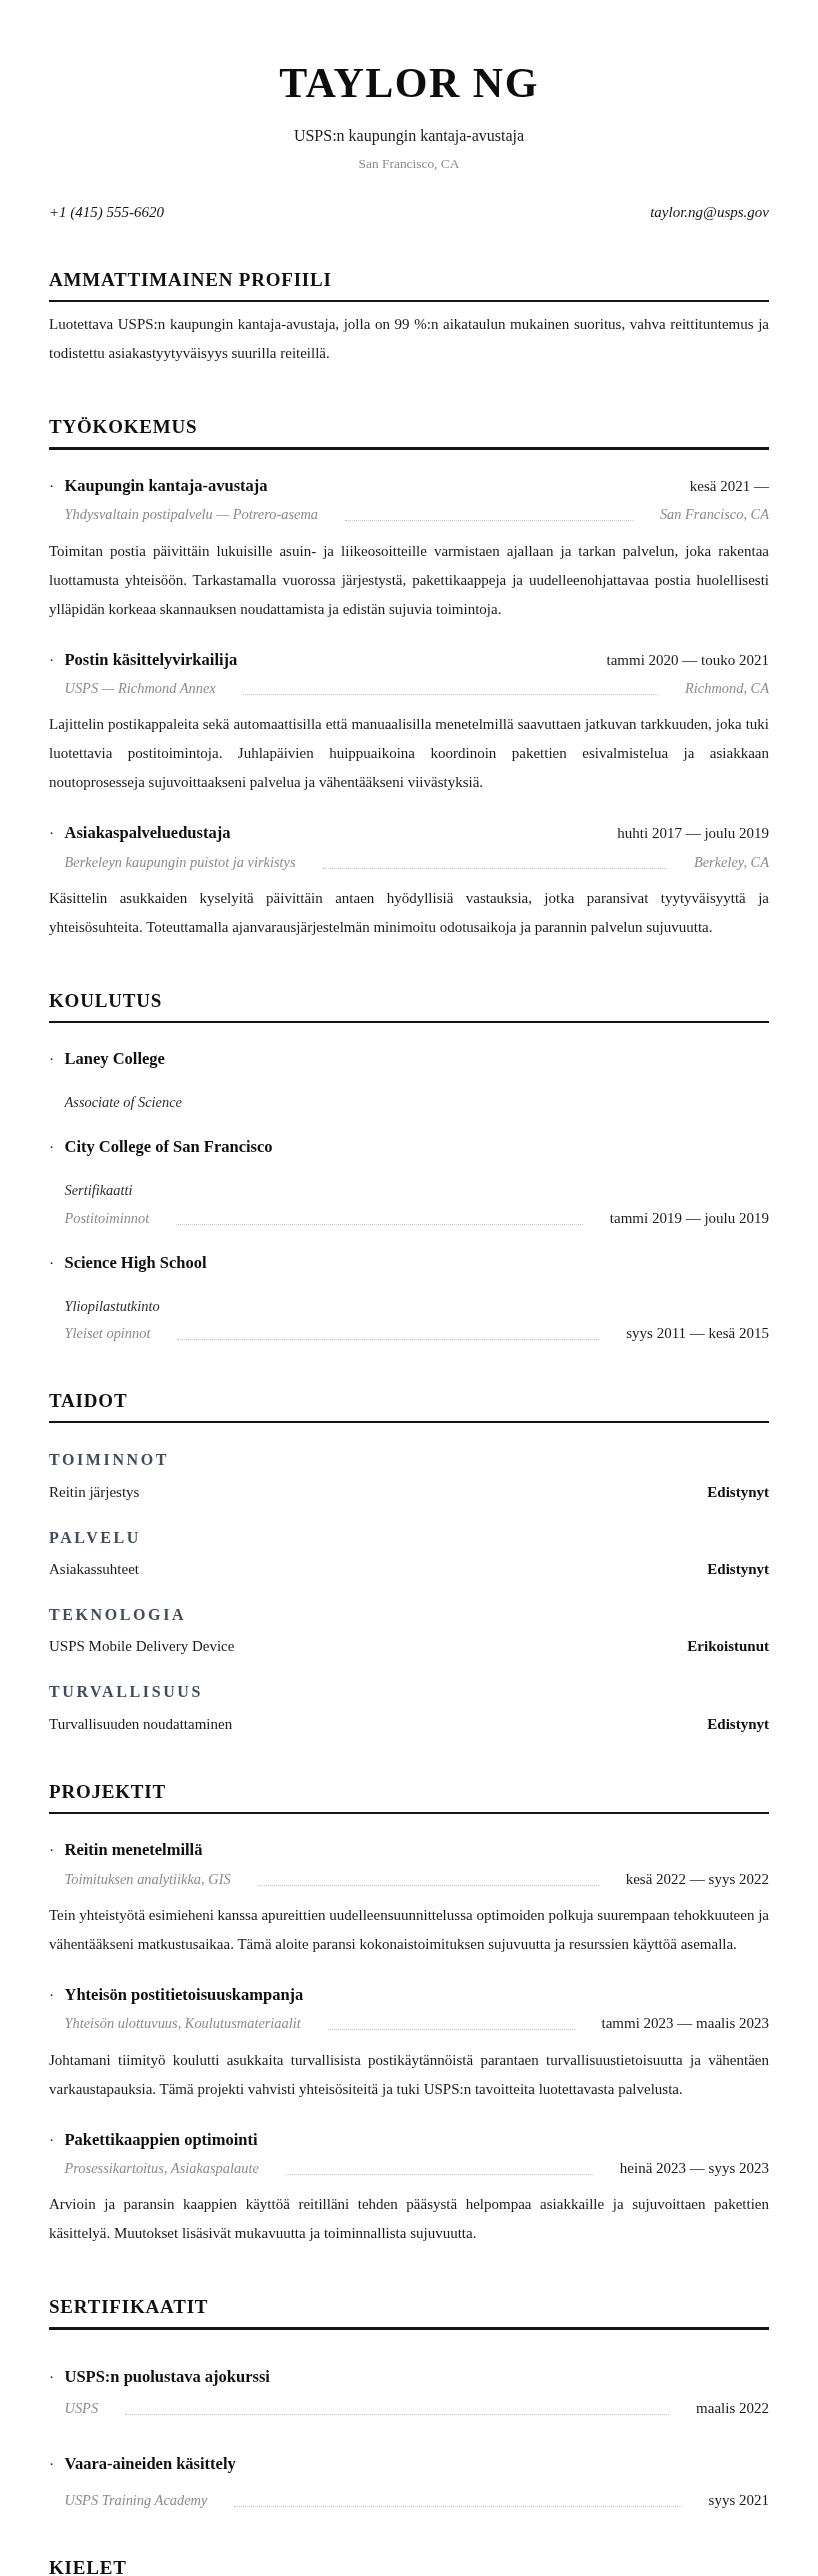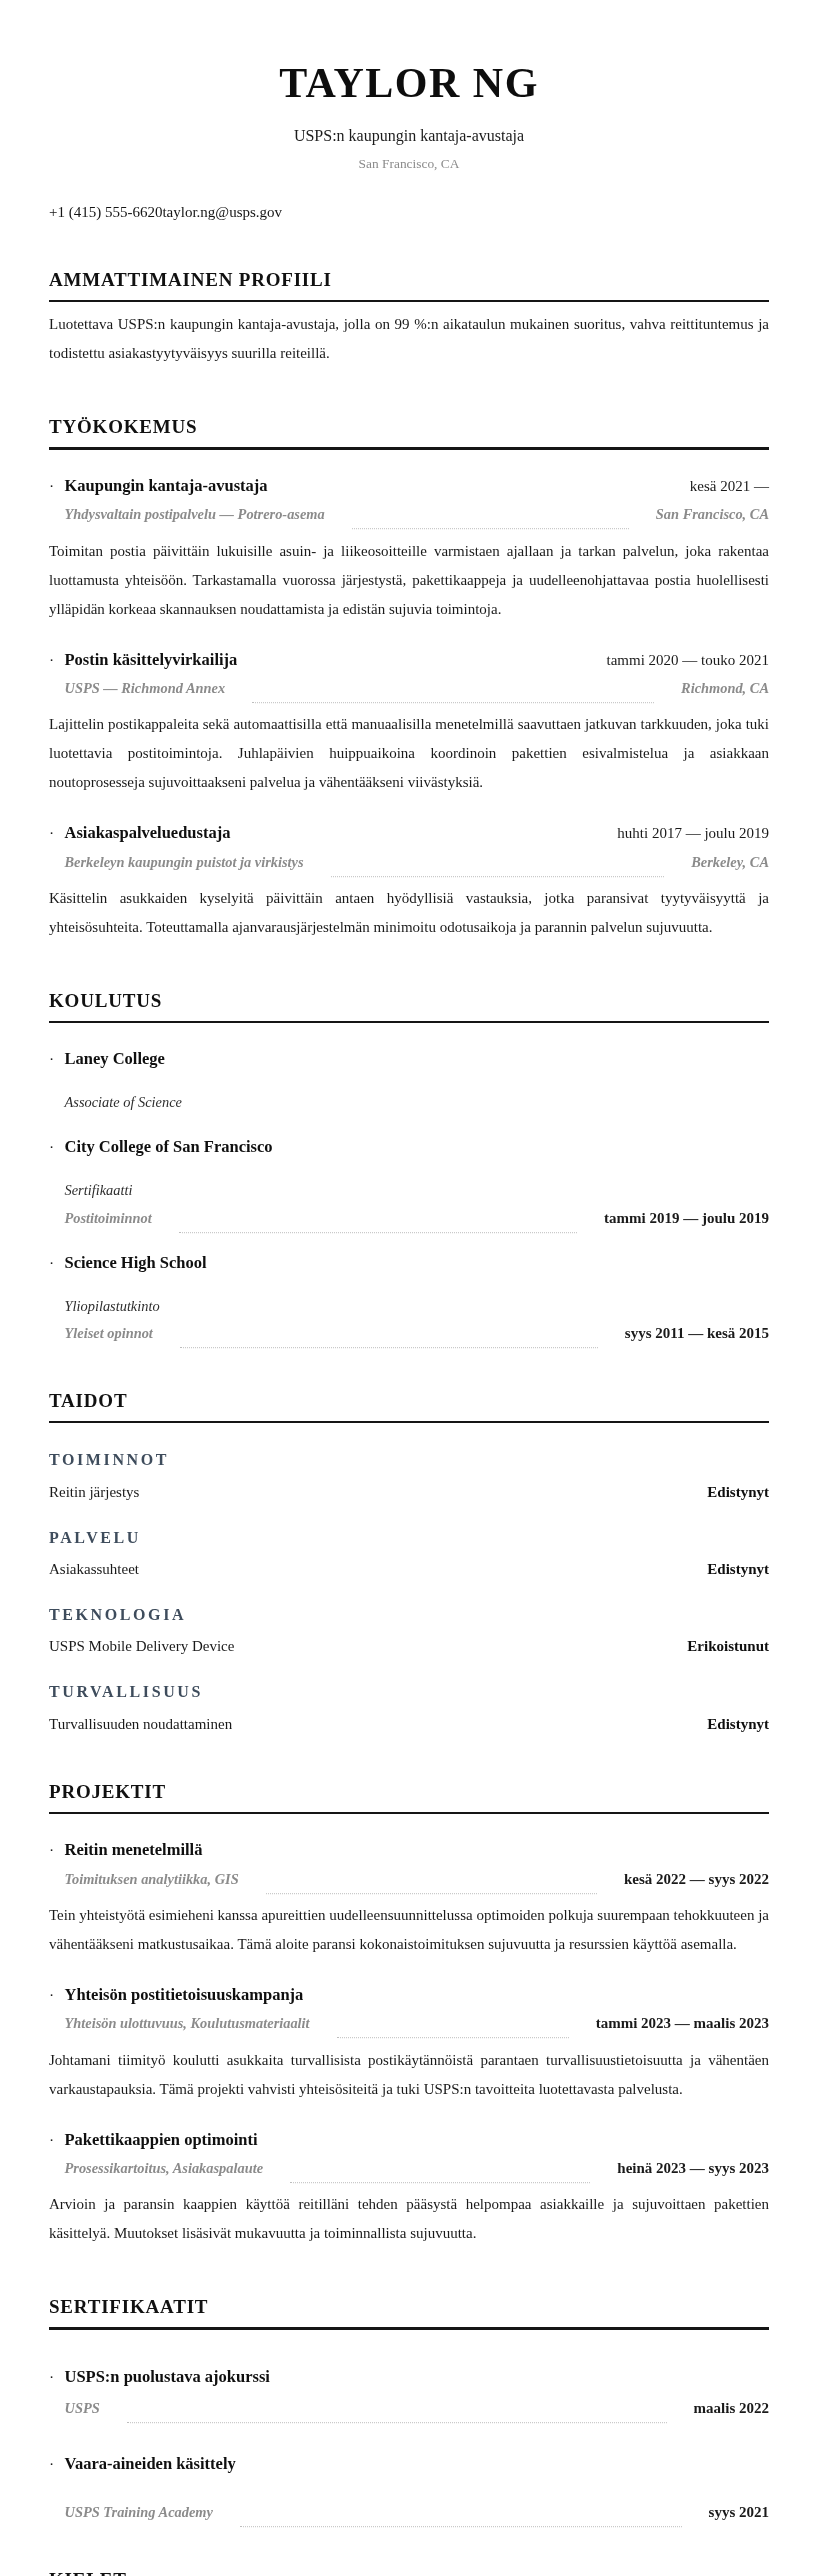--- a/index.html
+++ b/index.html
@@ -20,23 +20,25 @@
     font-weight: 700;
     letter-spacing: 1.5px;
     line-height: 1.1;
     color: #0d0d0d;
   }
   .hdr-title { margin-top: 20.6px; font-size: 16px; color: #1c1c1c; }
   .hdr-loc   { margin-top: 11.3px; font-size: 13.4px; color: #8b8b8b; }
   .contact-row {
     margin-top: 32px;
     display: flex;
+    justify-content: space-between;
     align-items: baseline;
     font-size: 15px;
     color: #151515;
+    font-style: italic;
   }
 
   
   .section { margin-top: 48px; }
   .sec-head {
     font-size: 19px;
     font-weight: 700;
     letter-spacing: 0.8px;
     color: #111111;
   }
@@ -70,24 +72,23 @@
     flex: 0 0 auto;
   }
   .item-head .spacer { flex: 1 1 auto; }
   .item-dates {
     font-size: 15px;
     color: #1a1a1a;
     white-space: nowrap;
   }
   .sub-row {
     display: flex;
-    align-items: flex-end;
+    align-items: center;
     margin-top: 10.3px;
     padding-left: 15.5px;
-    font-weight: bold;
   }
   .sub-left {
     font-size: 14.4px;
     font-style: italic;
     color: #8b8b8b;
     flex: 0 0 auto;
   }
   .leader {
     flex: 1 1 auto;
     margin: 0 27px;
@@ -340,21 +341,21 @@
         <span class="leader"></span>
         <span class="sub-right dark">maalis 2022</span>
       </div>
     </div>
 
     <div class="item" style="margin-top:37px">
       <div class="item-head">
         <span class="bullet">·</span>
         <span class="item-title">Vaara-aineiden käsittely</span>
       </div>
-      <div class="sub-row" style="margin-top:30px">
+      <div class="sub-row" style="margin-top:18px">
         <span class="sub-left">USPS Training Academy</span>
         <span class="leader"></span>
         <span class="sub-right dark">syys 2021</span>
       </div>
     </div>
   </div>
 
   <div class="section">
     <div class="sec-head">KIELET</div>
     <div class="sec-rule"></div>

